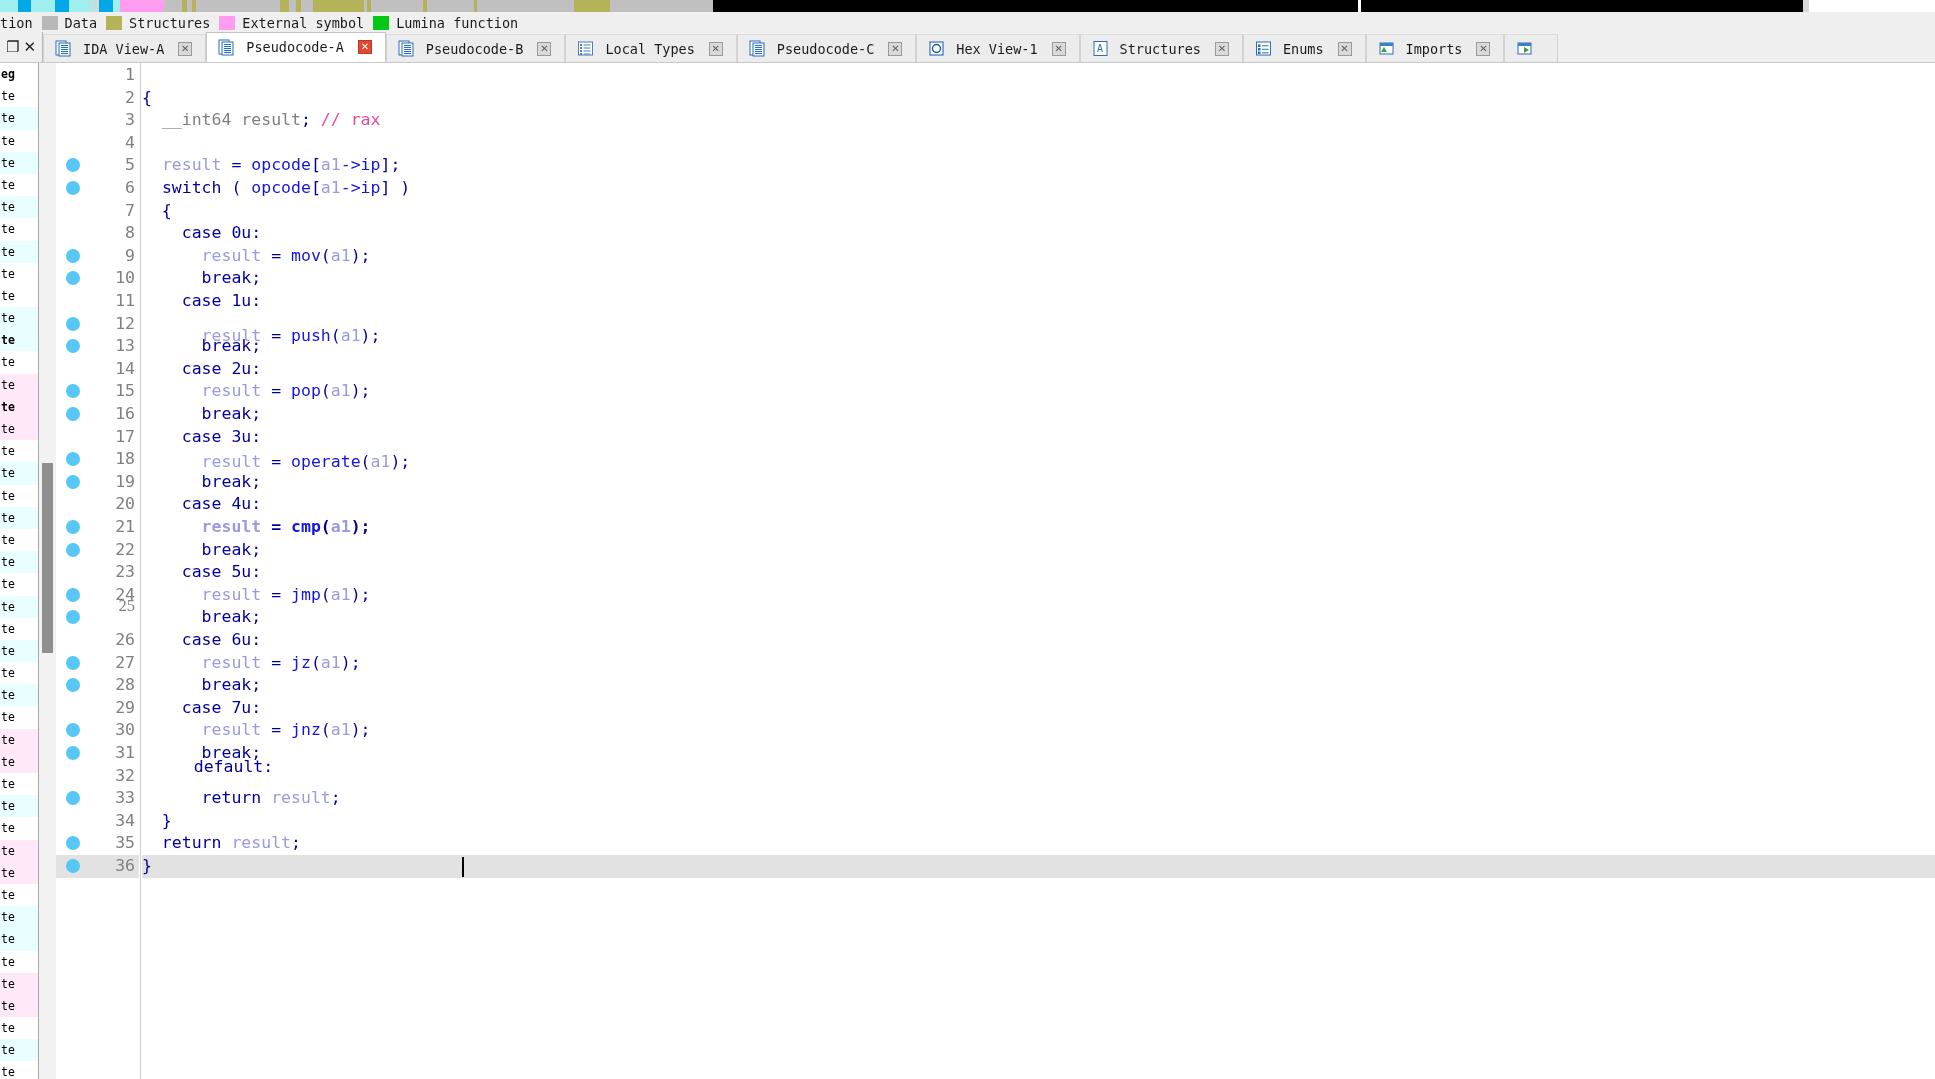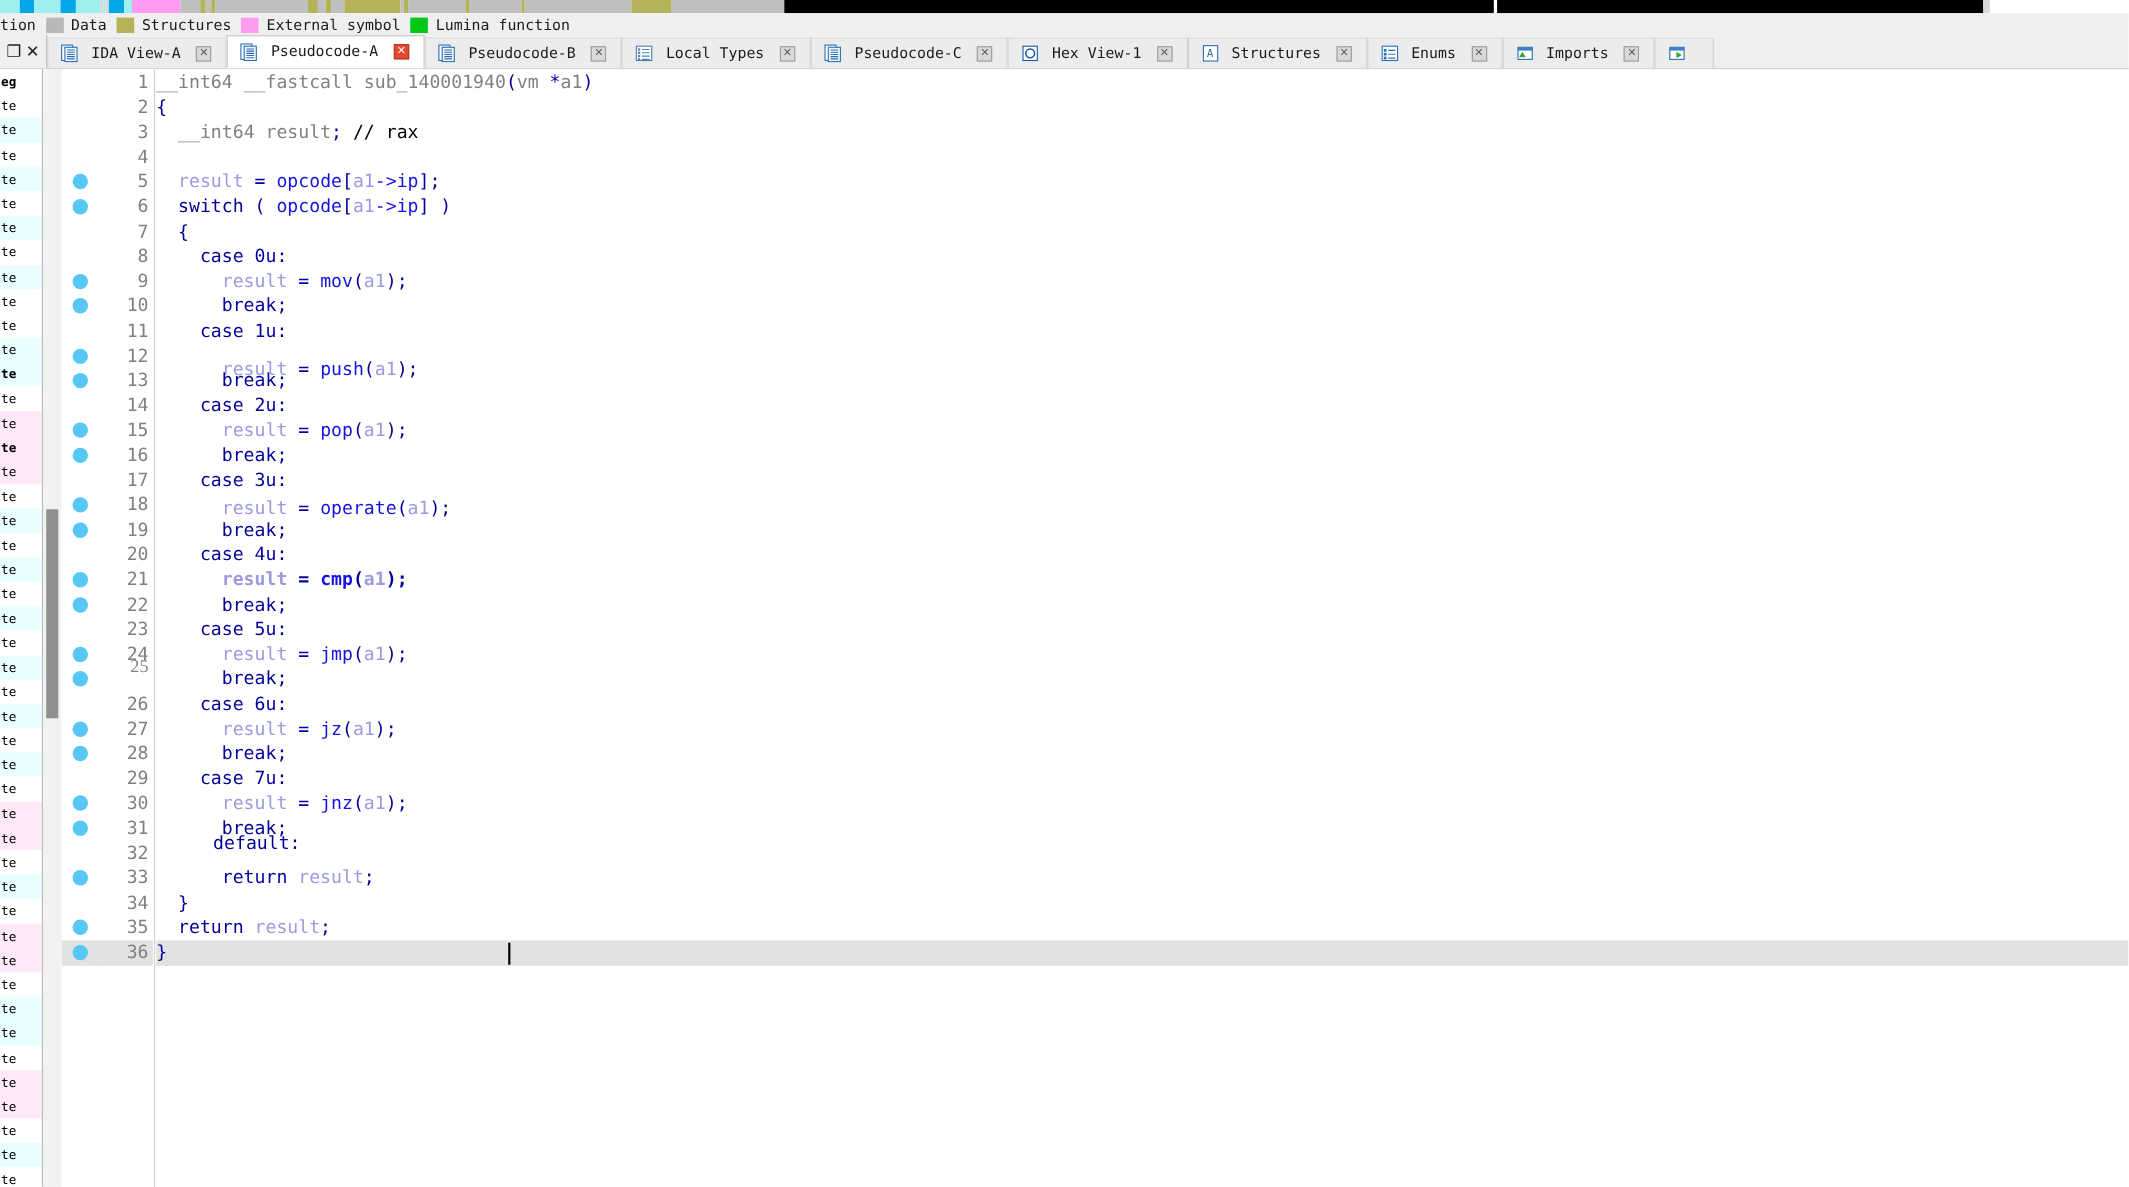--- a/index.html
+++ b/index.html
@@ -136,21 +136,21 @@
     position:absolute; left:0; top:0; height:22.6px; line-height:22.6px;
     font-family:"DejaVu Sans Mono", monospace;
     font-size:16.5px; white-space:pre; color:#1a1a6e;
   }
   
   .c-kw   { color:#00009a; }     
   .c-type { color:#808080; }     
   .c-fn   { color:#808080; }     
   .c-call { color:#1414e0; }     
   .c-var  { color:#9a9ade; }     
-  .c-cmt  { color:#000000; }
+  .c-cmt  { color:#ec4899; }
   .caret {
     position:absolute; width:2px; height:20px; background:#000000; top:2px;
   }
 </style>
 </head>
 <body>
 
 <div id="navigator">
     <div class="nav-seg" style="width: 18px; background: rgb(160, 239, 239);"></div>
     <div class="nav-seg" style="width: 13px; background: rgb(0, 168, 232);"></div>
@@ -443,21 +443,20 @@
       <div class="lnum" style="top: 679px; margin-left: 12px;">31</div>
       <div class="lnum" style="top: 701.6px;">32</div>
       <div class="lnum" style="top: 724.2px;">33</div>
       <div class="lnum" style="top: 746.8px;">34</div>
       <div class="lnum" style="top: 769.4px;">35</div>
       <div style="position: absolute; left: 0px; top: 792px; width: 100%; height: 22.6px; background: rgb(226, 226, 226);"></div>
       <div class="lnum" style="top: 792px;">36</div>
     </div>
   <div id="numsep"></div>
   <div id="codecol">
-      <div class="ctext" style="top: 1px;"><span class="c-type">__int64 </span><span class="c-type">__fastcall </span><span class="c-fn">sub_140001940</span><span class="c-kw">(</span><span class="c-type">vm </span><span class="c-kw">*</span><span class="c-type">a1</span><span class="c-kw">)</span></div>
       <div class="ctext" style="top: 23.6px;"><span class="c-kw">{</span></div>
       <div class="ctext" style="top: 46.2px;"><span class="c-kw">  </span><span class="c-type">__int64 </span><span class="c-type">result</span><span class="c-kw">;</span><span class="c-kw"> </span><span class="c-cmt">// rax</span></div>
       <div class="ctext" style="top: 68.8px;"></div>
       <div class="ctext" style="top: 91.4px;"><span class="c-kw">  </span><span class="c-var">result</span><span class="c-kw"> = </span><span class="c-call">opcode</span><span class="c-kw">[</span><span class="c-var">a1</span><span class="c-call">-&gt;</span><span class="c-call">ip</span><span class="c-kw">];</span></div>
       <div class="ctext" style="top: 114px; text-align: center;"><span class="c-kw">  </span><span class="c-kw">switch</span><span class="c-kw"> ( </span><span class="c-call">opcode</span><span class="c-kw">[</span><span class="c-var">a1</span><span class="c-call">-&gt;</span><span class="c-call">ip</span><span class="c-kw">] )</span></div>
       <div class="ctext" style="top: 136.6px;"><span class="c-kw">  {</span></div>
       <div class="ctext" style="top: 159.2px;"><span class="c-kw">    case 0u:</span></div>
       <div class="ctext" style="top: 181.8px;"><span class="c-kw">      </span><span class="c-var">result</span><span class="c-kw"> = </span><span class="c-call">mov</span><span class="c-kw">(</span><span class="c-var">a1</span><span class="c-kw">);</span></div>
       <div class="ctext" style="top: 204.4px;"><span class="c-kw">      break;</span></div>
       <div class="ctext" style="top: 227px;"><span class="c-kw">    case 1u:</span></div>

